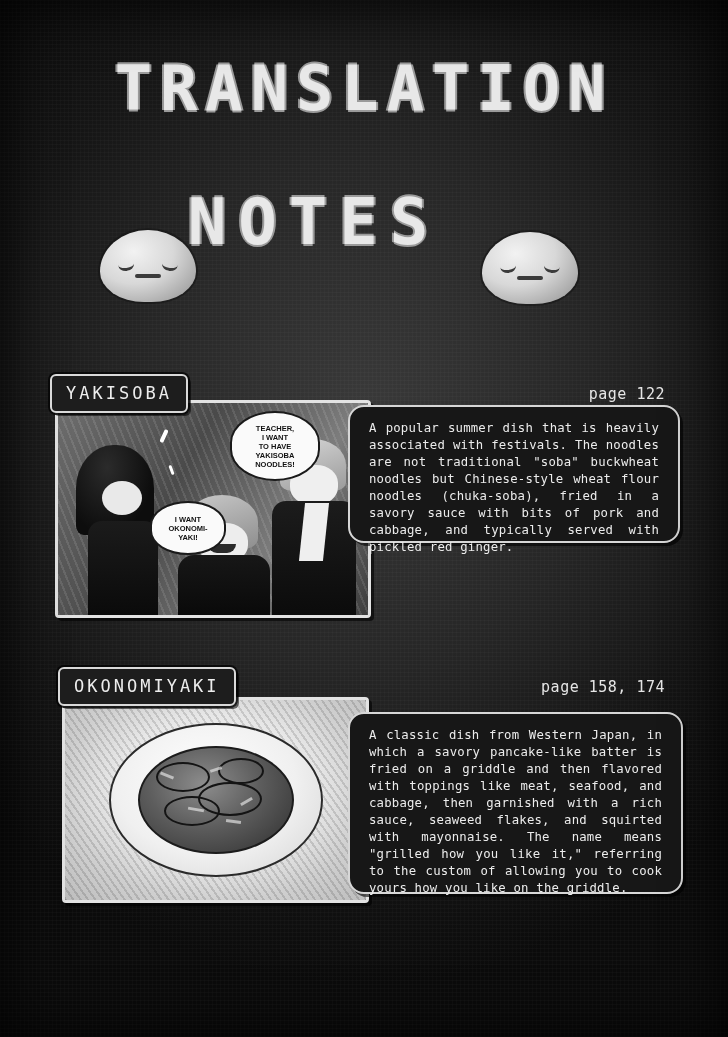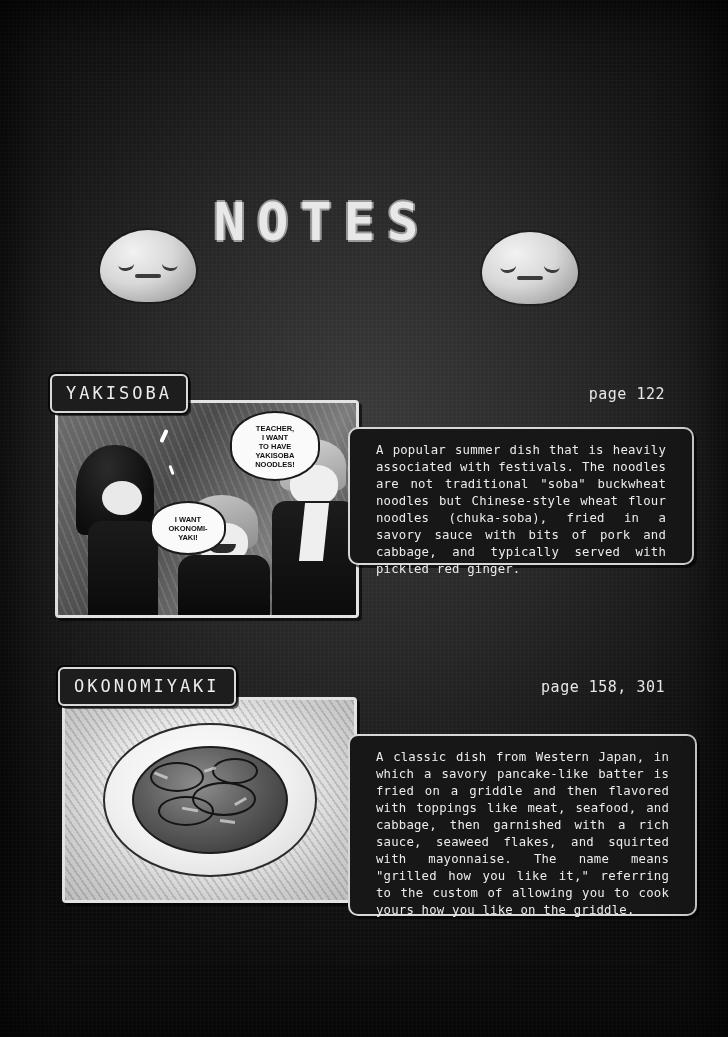--- a/index.html
+++ b/index.html
@@ -43,22 +43,22 @@
     line-height: 62px;
     font-weight: bold;
     color: #e8e8e8;
     letter-spacing: 8px;
     text-shadow:
        2px 0 0 #9a9a9a, -2px 0 0 #9a9a9a, 0 2px 0 #9a9a9a, 0 -2px 0 #9a9a9a,
        0 0 3px rgba(255,255,255,0.25);
   }
   .title-line2 {
     position: absolute;
-    left: 8px; top: 145px; width: 628px;
-    font-size: 52px;
+    left: 0; top: 145px; width: 628px;
+    font-size: 64px;
     line-height: 74px;
     font-weight: bold;
     color: #e8e8e8;
     letter-spacing: 12px;
     text-shadow:
        2px 0 0 #9a9a9a, -2px 0 0 #9a9a9a, 0 2px 0 #9a9a9a, 0 -2px 0 #9a9a9a,
        0 0 3px rgba(255,255,255,0.25);
   }
   
   .blob {
@@ -112,36 +112,36 @@
     text-align: right;
     white-space: nowrap;
   }
   .panel {
     position: absolute;
     border: 3px solid #e3e3e3;
     border-radius: 4px;
     background: #2a2a2a;
     overflow: hidden;
     box-shadow: 3px 3px 0 rgba(0,0,0,0.6);
+    padding-left: 12px;
   }
   .note-box {
     position: absolute;
     background: #171717;
     border: 2px solid #d7d7d7;
-    border-radius: 10px;
+    border-radius: 16px;
     color: #ececec;
     font-family: "DejaVu Sans Mono", monospace;
     font-size: 12.3px;
     line-height: 17px;
     letter-spacing: 0.2px;
     text-align: justify;
-    padding: 13px 26px;
+    padding: 13px 19px;
     box-shadow: 3px 3px 0 rgba(0,0,0,0.6);
     white-space: pre-wrap;
-    margin-top: 22px;
   }
 
   
   .m-bg {
     position: absolute; inset: 0;
     background:
       repeating-linear-gradient(68deg, rgba(255,255,255,0.10) 0px, rgba(255,255,255,0.10) 2px, rgba(0,0,0,0) 2px, rgba(0,0,0,0) 7px),
       linear-gradient(120deg, #6f6f6f 0%, #4a4a4a 38%, #7d7d7d 70%, #3c3c3c 100%);
   }
   .m-fig {
@@ -208,20 +208,21 @@
     pointer-events: none;
     box-shadow: inset 0 0 60px rgba(0,0,0,0.85);
   }
 </style>
 </head>
 <body>
 
 <div id="page">
 
   <div id="title-area">
+    <div class="pixel-title title-line1">TRANSLATION</div>
 
     <div class="blob" id="blob-left">
       <div class="eye l"></div>
       <div class="eye r"></div>
       <div class="mouth"></div>
     </div>
 
     <div class="blob" id="blob-right">
       <div class="eye l"></div>
       <div class="eye r"></div>
@@ -268,21 +269,21 @@
 YAKI!</div>
     </div>
 
     <div class="note-box" style="left:348px;top:405px;width:290px;height:108px;">A popular summer dish that is heavily associated with festivals. The noodles are not traditional "soba" buckwheat noodles but Chinese-style wheat flour noodles (chuka-soba), fried in a savory sauce with bits of pork and cabbage, and typically served with pickled red ginger.</div>
   </div>
 
   <div class="entry" style="left:0;top:0;width:728px;height:0;">
 
     <div class="tag" style="left:50px;top:667px;margin-left:8px;">OKONOMIYAKI</div>
 
-    <div class="page-ref" style="left:440px;top:678px;width:225px;">page 158, 301</div>
+    <div class="page-ref" style="left:440px;top:678px;width:225px;">page 158, 174</div>
 
     <div class="panel" style="left:62px;top:697px;width:289px;height:200px;">
       <div class="food-bg"></div>
       <div class="plate"></div>
       <div class="pancake">
         <div class="sauce" style="left:16px;top:14px;width:50px;height:26px;"></div>
         <div class="sauce" style="left:58px;top:34px;width:60px;height:30px;"></div>
         <div class="sauce" style="left:24px;top:48px;width:52px;height:26px;"></div>
         <div class="sauce" style="left:78px;top:10px;width:42px;height:22px;"></div>
         <div class="flake" style="left:20px;top:26px;width:14px;height:3px;transform:rotate(22deg);"></div>

